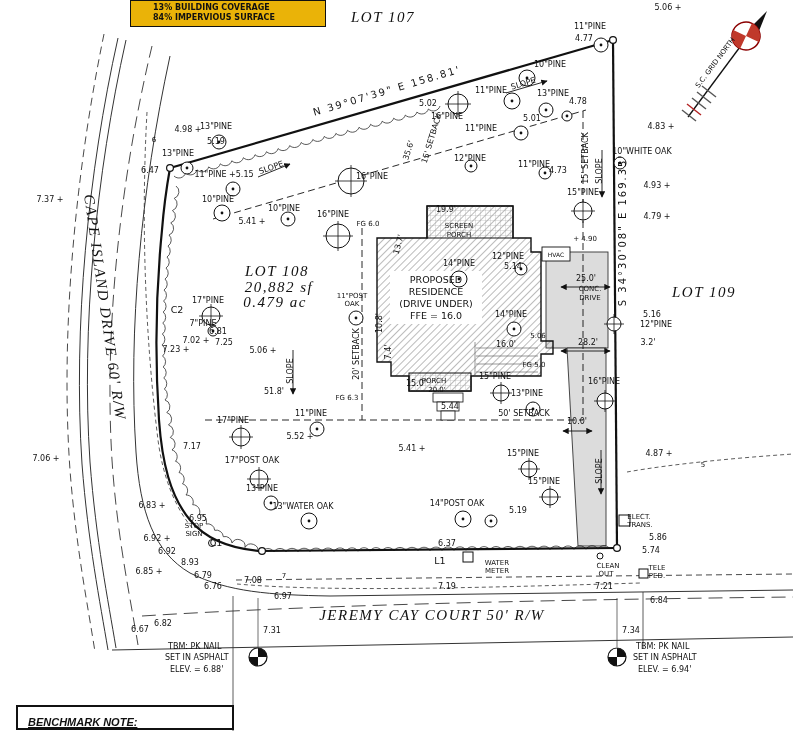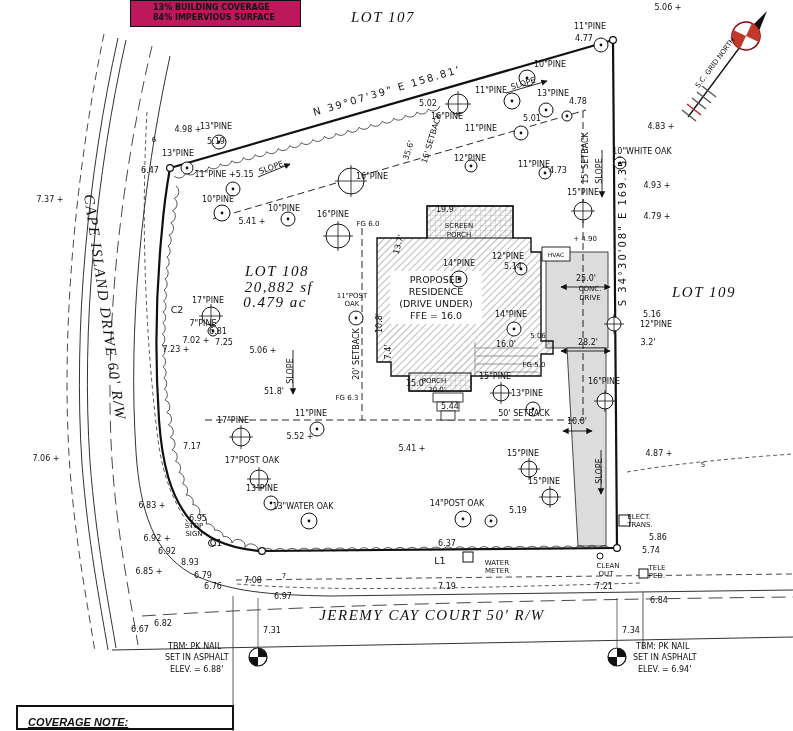--- a/index.html
+++ b/index.html
@@ -6,22 +6,22 @@
   #stage{position:relative;width:793px;height:731px;background:#fff;overflow:hidden;
          font-family:"DejaVu Sans",sans-serif;}
   svg{position:absolute;left:0;top:0;}
   .lbl{fill:#111;}
   .s{font-size:8px;}
   .xs{font-size:7px;}
   .xxs{font-size:6px;}
   .m{font-size:9.5px;}
   .brg{font-size:10px;letter-spacing:2px;}
   .b{font-family:"Liberation Serif",serif;font-style:italic;font-size:15px;letter-spacing:1.5px;}
-  .covbox{position:absolute;left:130px;top:0;width:171px;height:27px;border:1.5px solid #111;
-          background:#be185d;font-size:8px;font-weight:bold;color:#111;padding:2px 0 0 22px;box-sizing:border-box;line-height:10px;}
+  .covbox{position:absolute;left:130px;top:0;width:196px;height:27px;border:1.5px solid #111;
+          background:#eab308;font-size:8px;font-weight:bold;color:#111;padding:2px 0 0 22px;box-sizing:border-box;line-height:10px;}
   .bmbox{position:absolute;left:16px;top:705px;width:218px;height:25px;border:2px solid #111;
          background:#fff;box-sizing:border-box;padding:4px 0 0 10px;}
   .bmbox span{font-style:italic;font-weight:bold;font-size:11px;color:#111;text-decoration:underline;
               font-family:"Liberation Sans",sans-serif;}
 </style>
 </head>
 <body>
 
 <div id="stage">
 
@@ -479,16 +479,16 @@
         <text x="638" y="672" text-anchor="start" class="lbl s">ELEV. = 6.94'</text>
       </g>
 </svg>
 
 <div class="covbox">
   <div>13% BUILDING COVERAGE</div>
   <div>84% IMPERVIOUS SURFACE</div>
 </div>
 
 <div class="bmbox">
-  <span>COVERAGE NOTE:</span>
+  <span>BENCHMARK NOTE:</span>
 </div>
 
 </div>
 
 </body></html>

